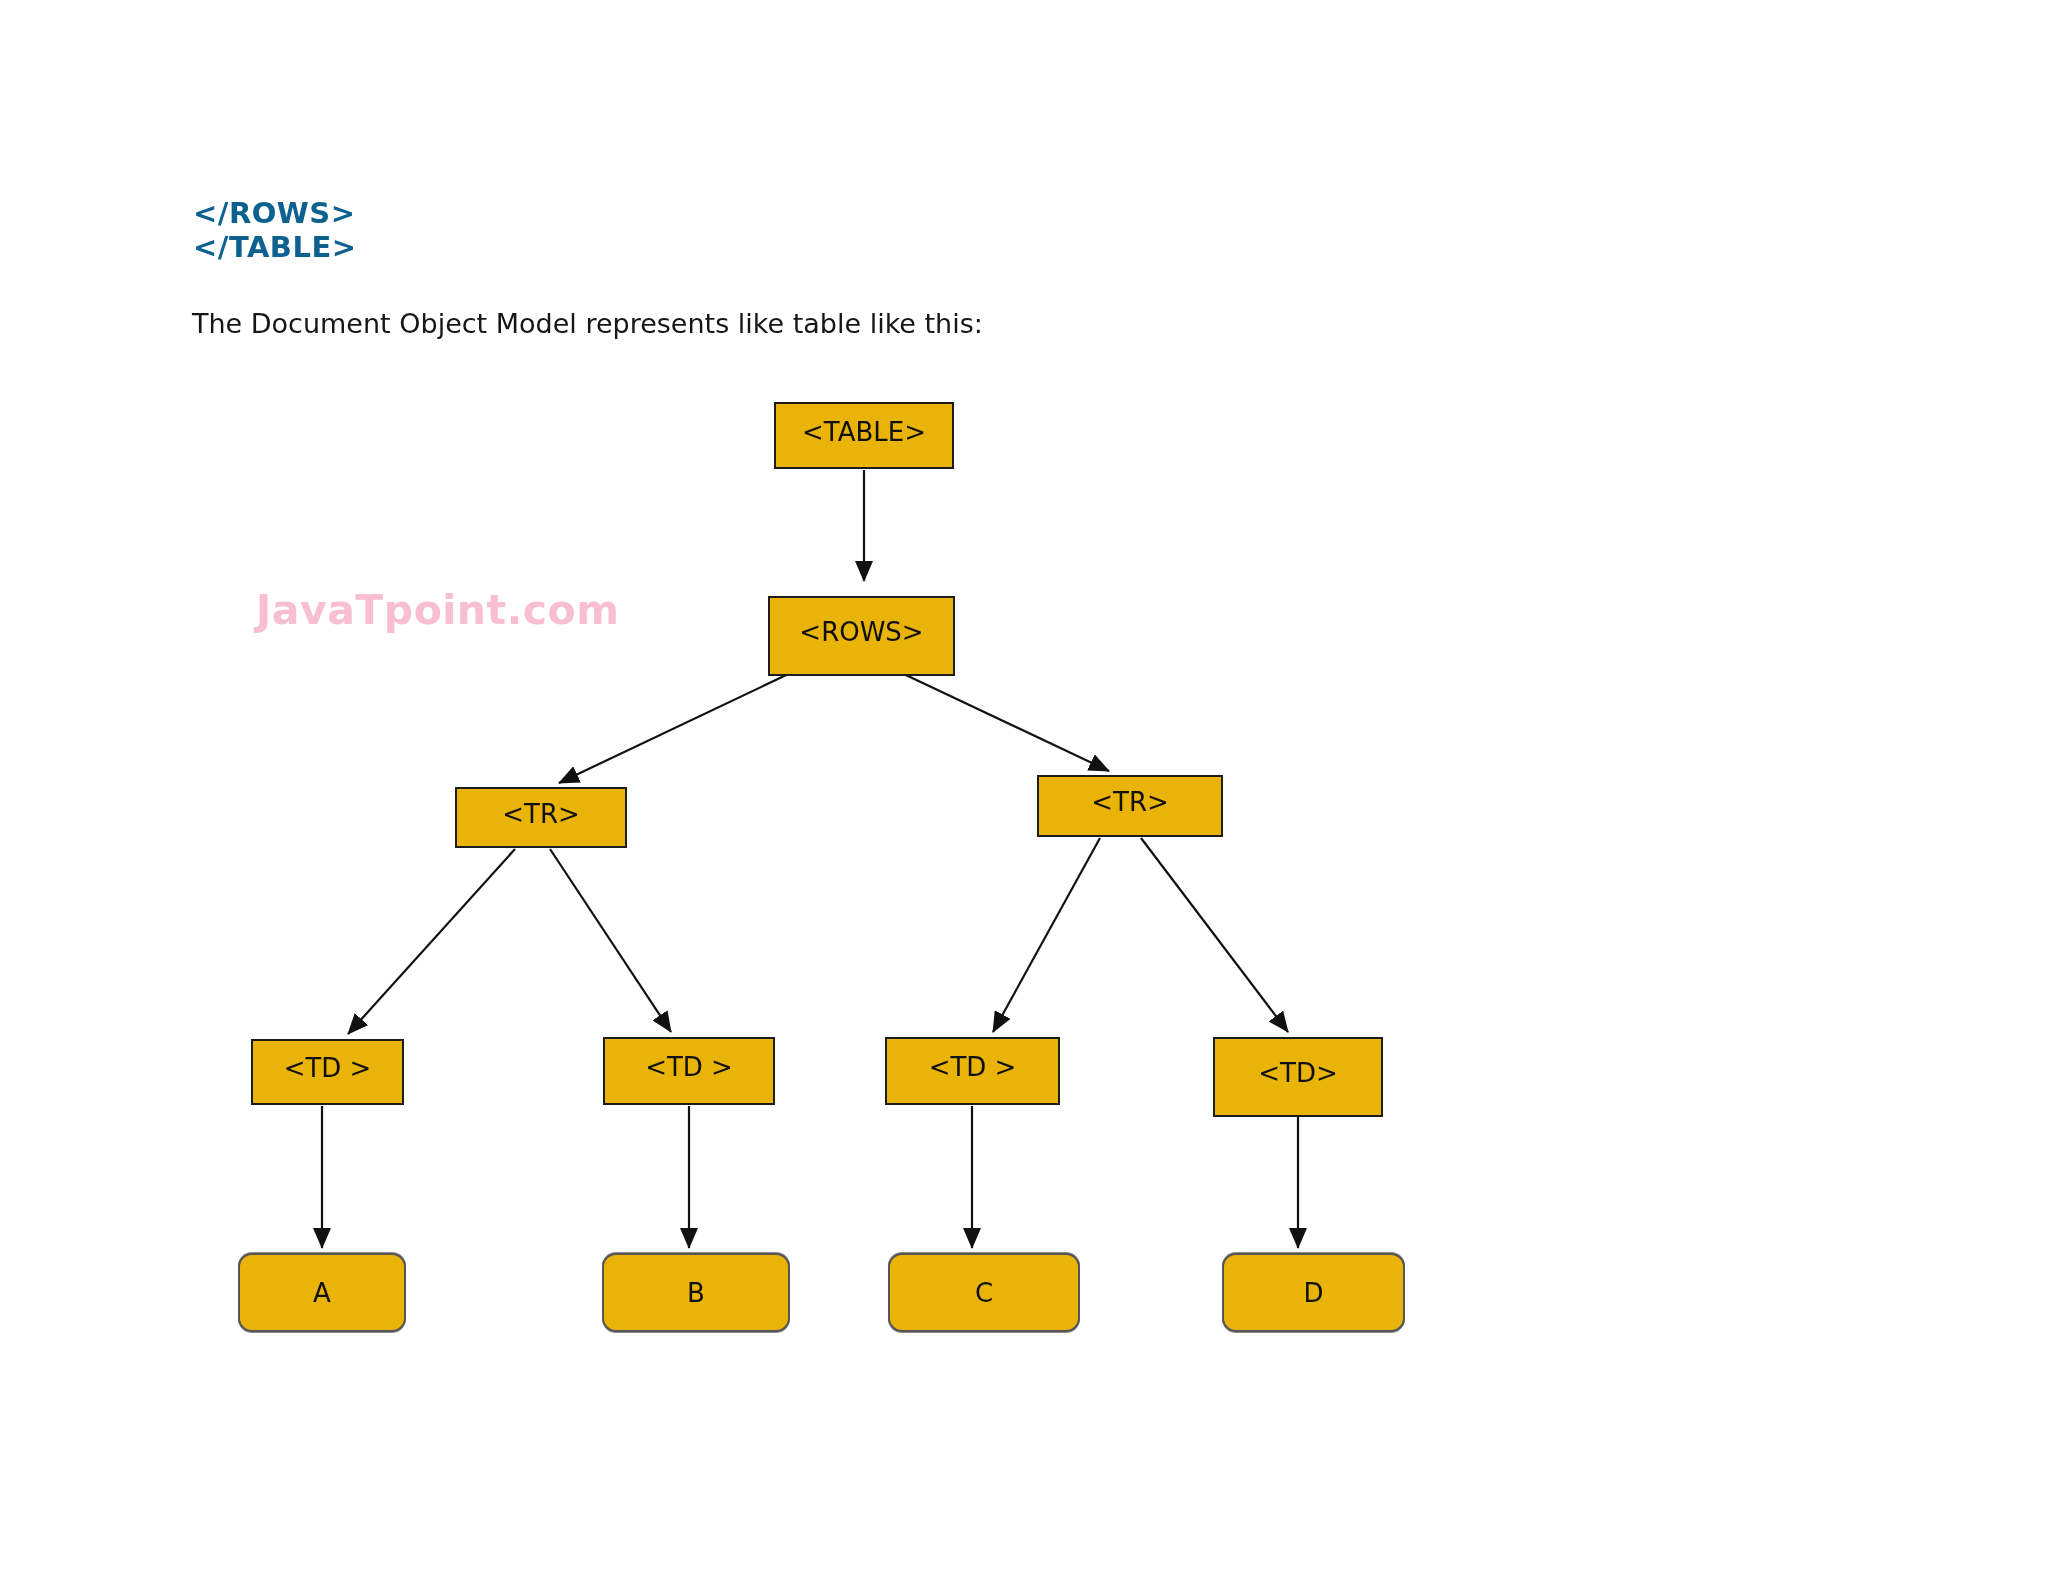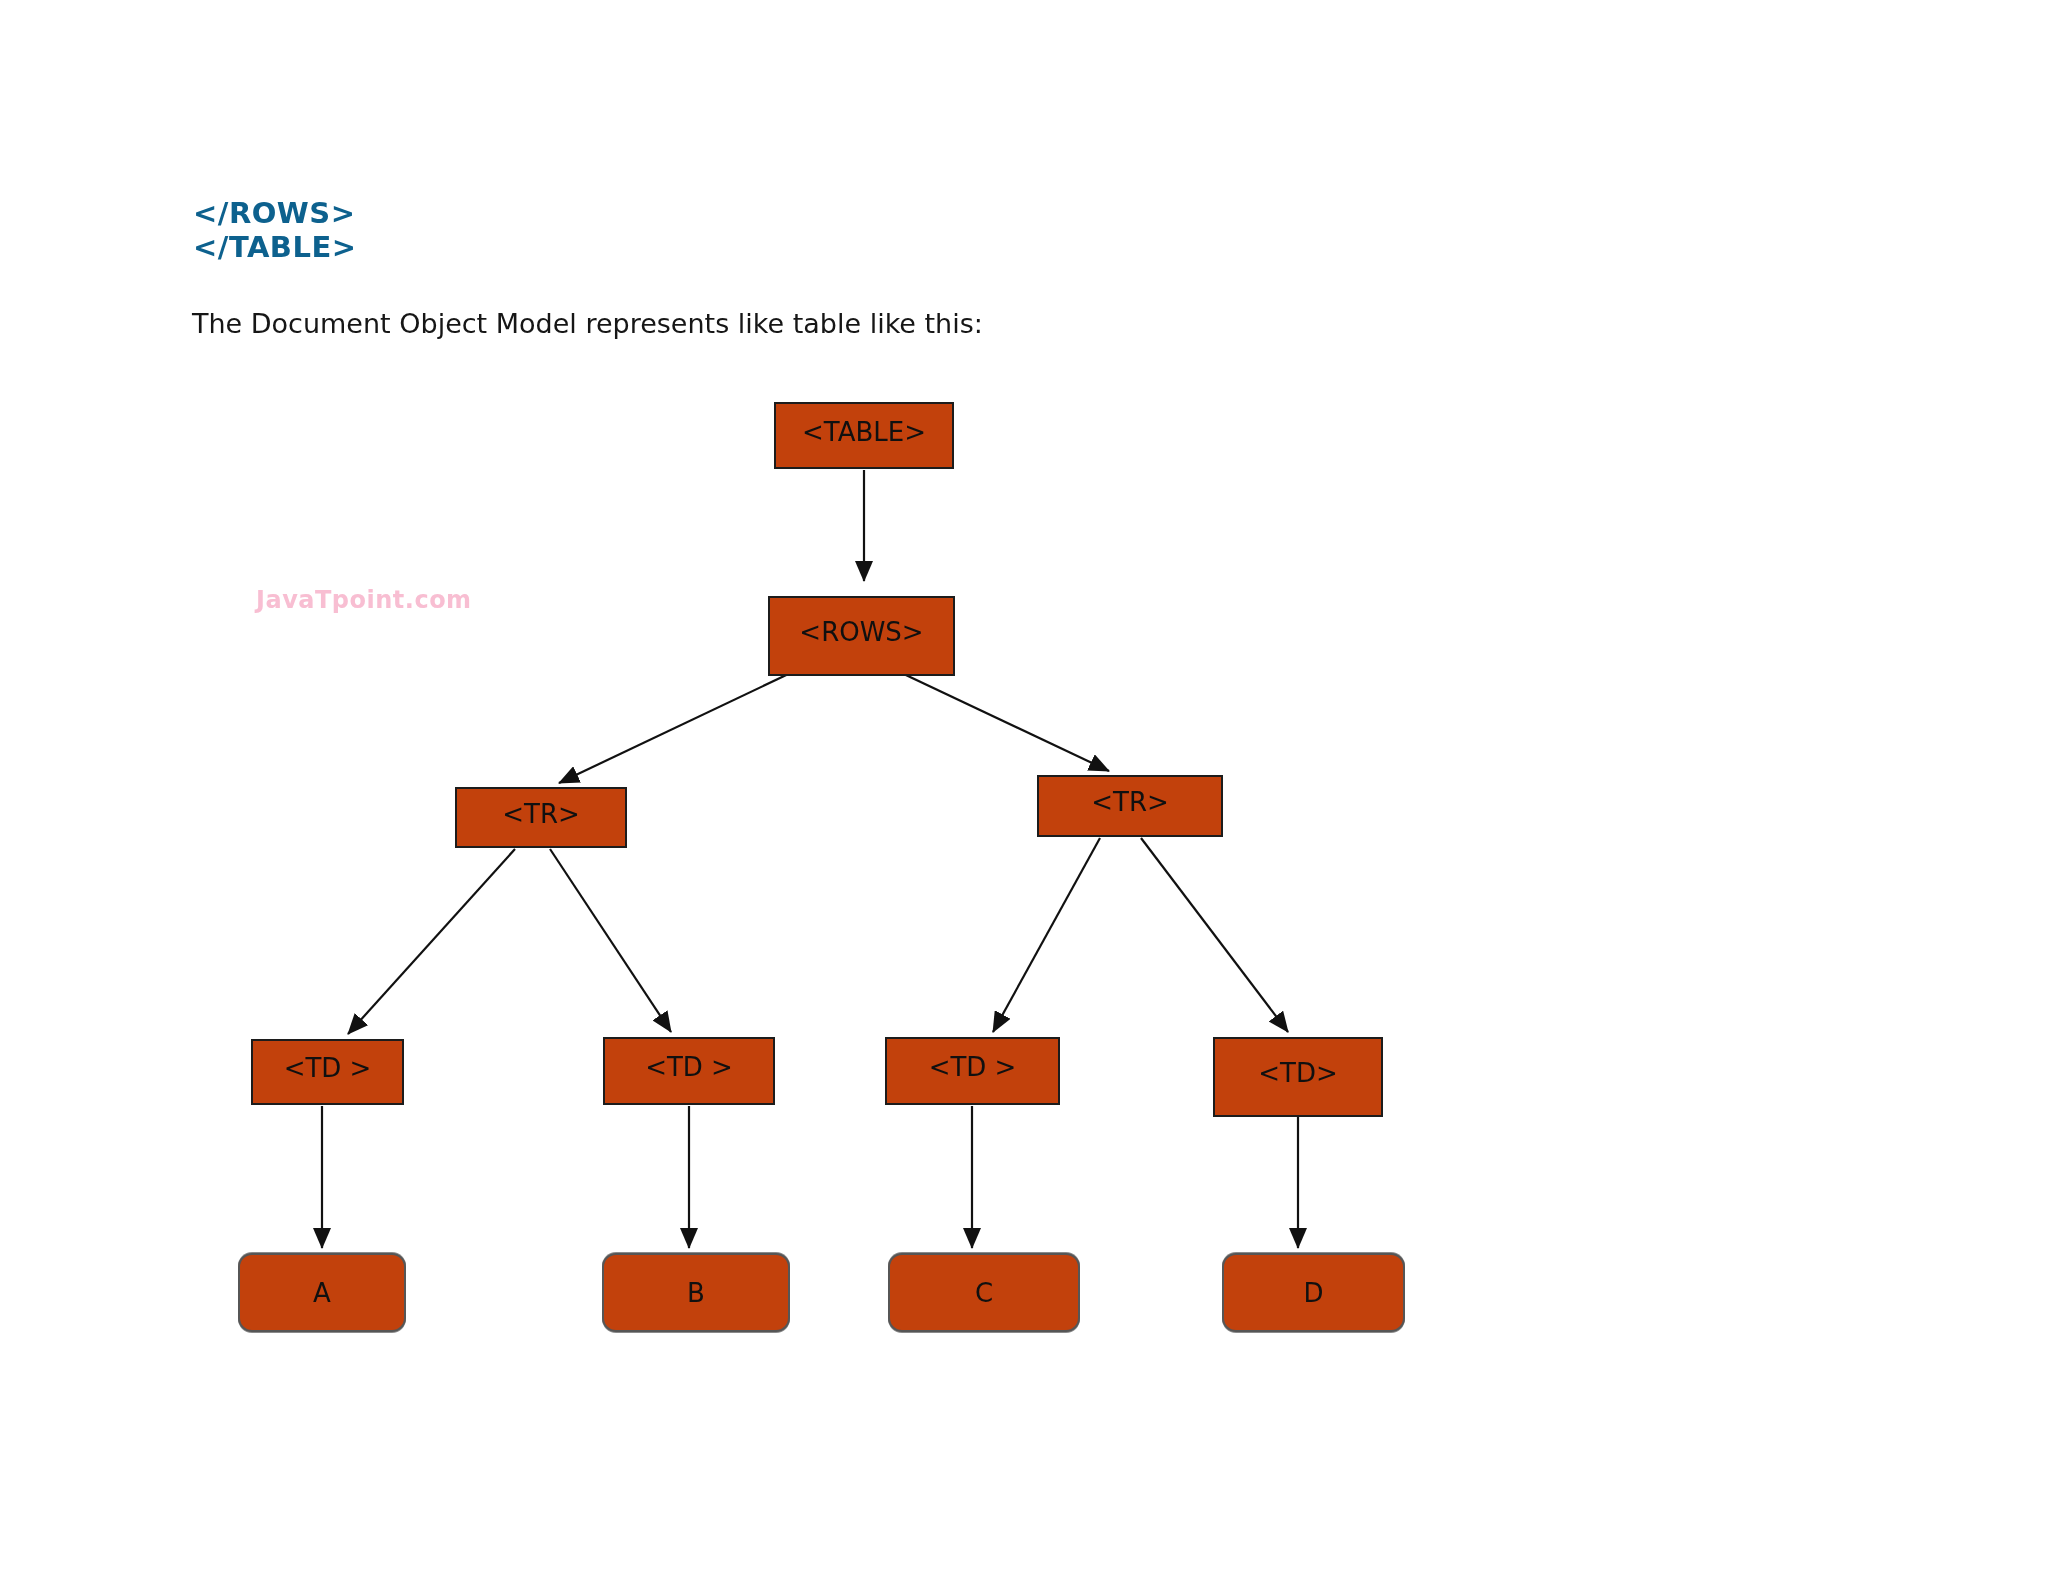--- a/index.html
+++ b/index.html
@@ -15,27 +15,27 @@
     letter-spacing:0.5px;white-space:pre;
   }
   
   .intro{
     position:absolute;left:192px;top:308px;
     color:#161616;font-size:27px;line-height:32px;
   }
   
   .watermark{
     position:absolute;left:256px;top:586px;
-    color:#f8bed2;font-size:24px;font-weight:bold;letter-spacing:0.5px;
+    color:#f8bed2;font-size:41px;font-weight:bold;letter-spacing:0.5px;
   }
   
   .edges{position:absolute;left:0;top:0;width:2048px;height:1582px;}
   .node{
     position:absolute;display:flex;align-items:center;justify-content:center;
-    background:#c2410c;border:2px solid #1c1c1c;box-sizing:border-box;
+    background:#eab308;border:2px solid #1c1c1c;box-sizing:border-box;
     font-size:26px;color:#101010;white-space:pre;
   }
   .node.tag{padding-bottom:8px;} 
   .node.leaf{
     border:2px solid #565656;border-radius:14px;padding-bottom:0;
     box-shadow:0 1px 0 #8a8a8a, 0 -1px 0 #8a8a8a;
   }
   .n-table   {left:774px; top:402px; width:180px;height:67px;}
   .n-rows    {left:768px; top:596px; width:187px;height:80px;}
   .n-tr-left {left:455px; top:787px; width:172px;height:61px;}

